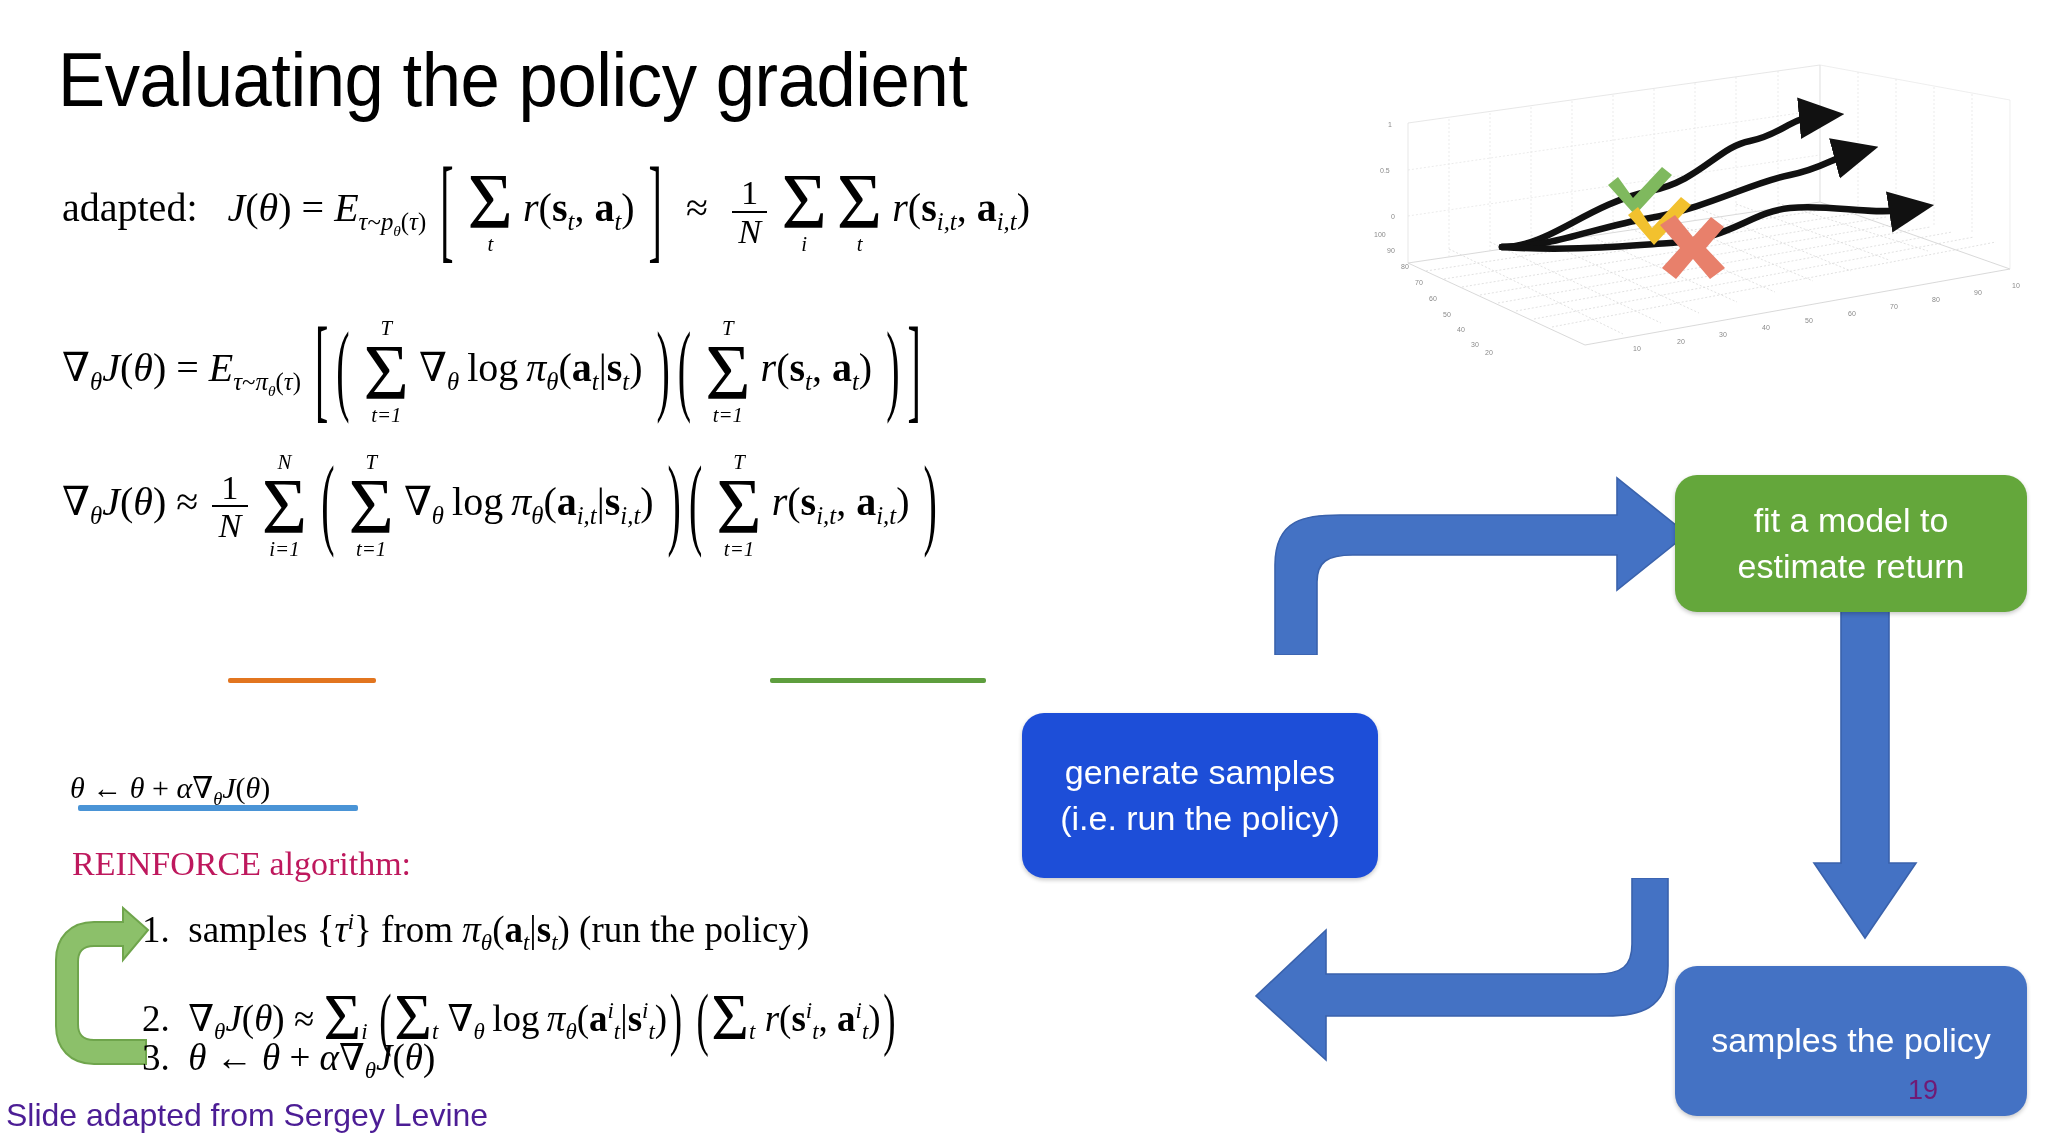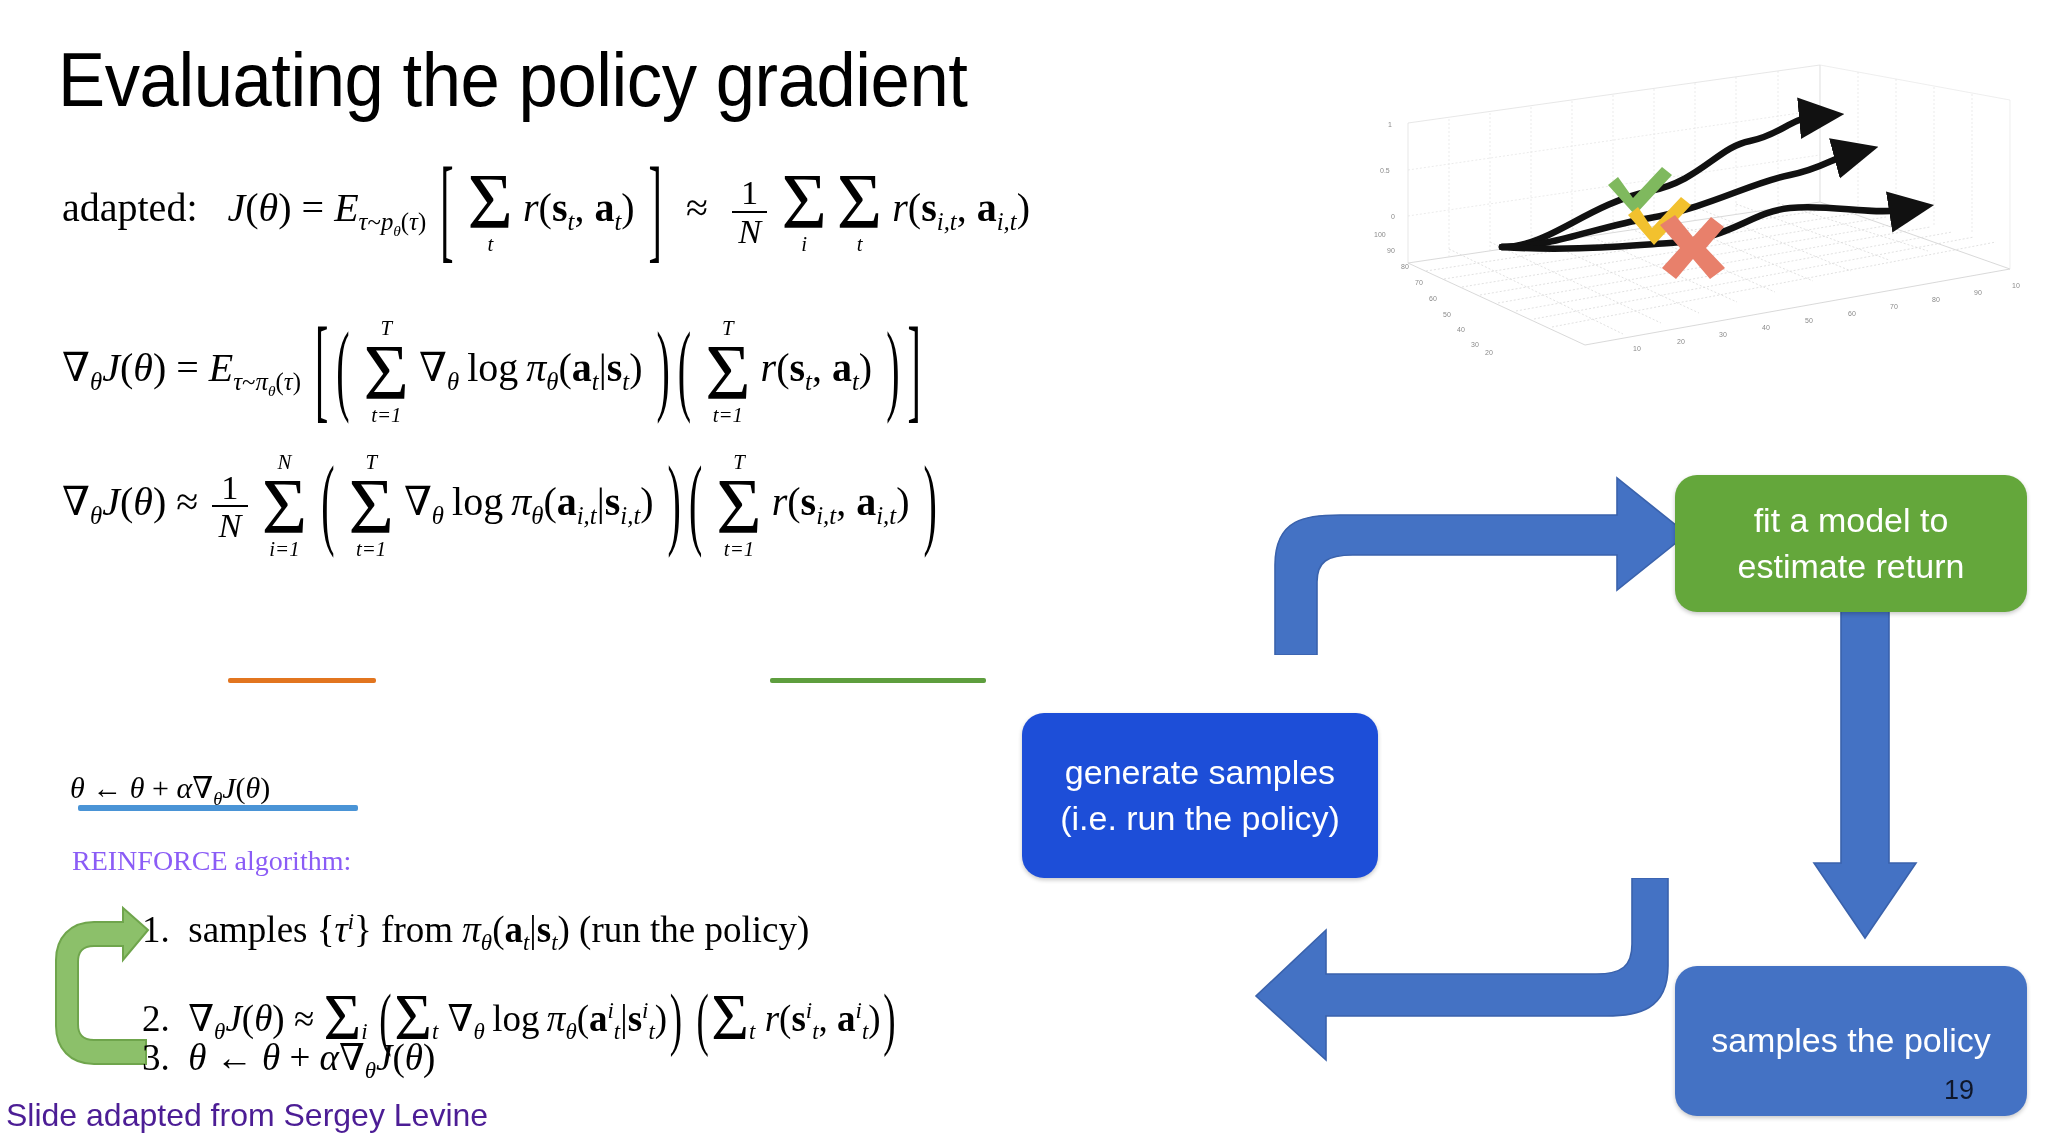--- a/index.html
+++ b/index.html
@@ -69,21 +69,21 @@
   
   .underline{position:absolute;height:5px;border-radius:2px;}
   #ul-orange{left:228px;top:678px;width:148px;background:#E2751F;}
   #ul-green{left:770px;top:678px;width:216px;background:#5E9E3E;}
   #ul-blue{left:78px;top:805px;width:280px;background:#4A94D6;height:6px;}
 
   
   #reinforce-heading{
     position:absolute;left:72px;top:845px;
     font-family:"Liberation Serif","DejaVu Serif",serif;
-    font-size:28px;color:#8b5cf6;white-space:nowrap;
+    font-size:34px;color:#be185d;white-space:nowrap;
   }
   .algo-step{
     position:absolute;
     font-family:"Liberation Serif","DejaVu Serif",serif;
     font-size:37px;color:#000;white-space:nowrap;
   }
   #algo-step-1{left:142px;top:908px;}
   #algo-step-2{left:142px;top:972px;}
   #algo-step-3{left:142px;top:1036px;}
 
@@ -92,23 +92,22 @@
 
   
   #slide-caption{
     position:absolute;left:6px;top:1097px;
     font-size:32px;color:#4c1d95;
     font-family:"Liberation Sans",sans-serif;
     white-space:nowrap;
   }
   #slide-number{
     position:absolute;left:1908px;top:1075px;
-    font-size:27px;color:#0f172a;
+    font-size:27px;color:#701a75;
     font-family:"Liberation Sans",sans-serif;
-    margin-left:36px;
   }
 
   
   .cyc-box{
     position:absolute;border-radius:22px;
     display:flex;align-items:center;justify-content:center;
     text-align:center;color:#fff;
     font-family:"Liberation Sans",sans-serif;
     font-size:34px;line-height:1.35;
     box-shadow:0 2px 4px rgba(0,0,0,.22);

